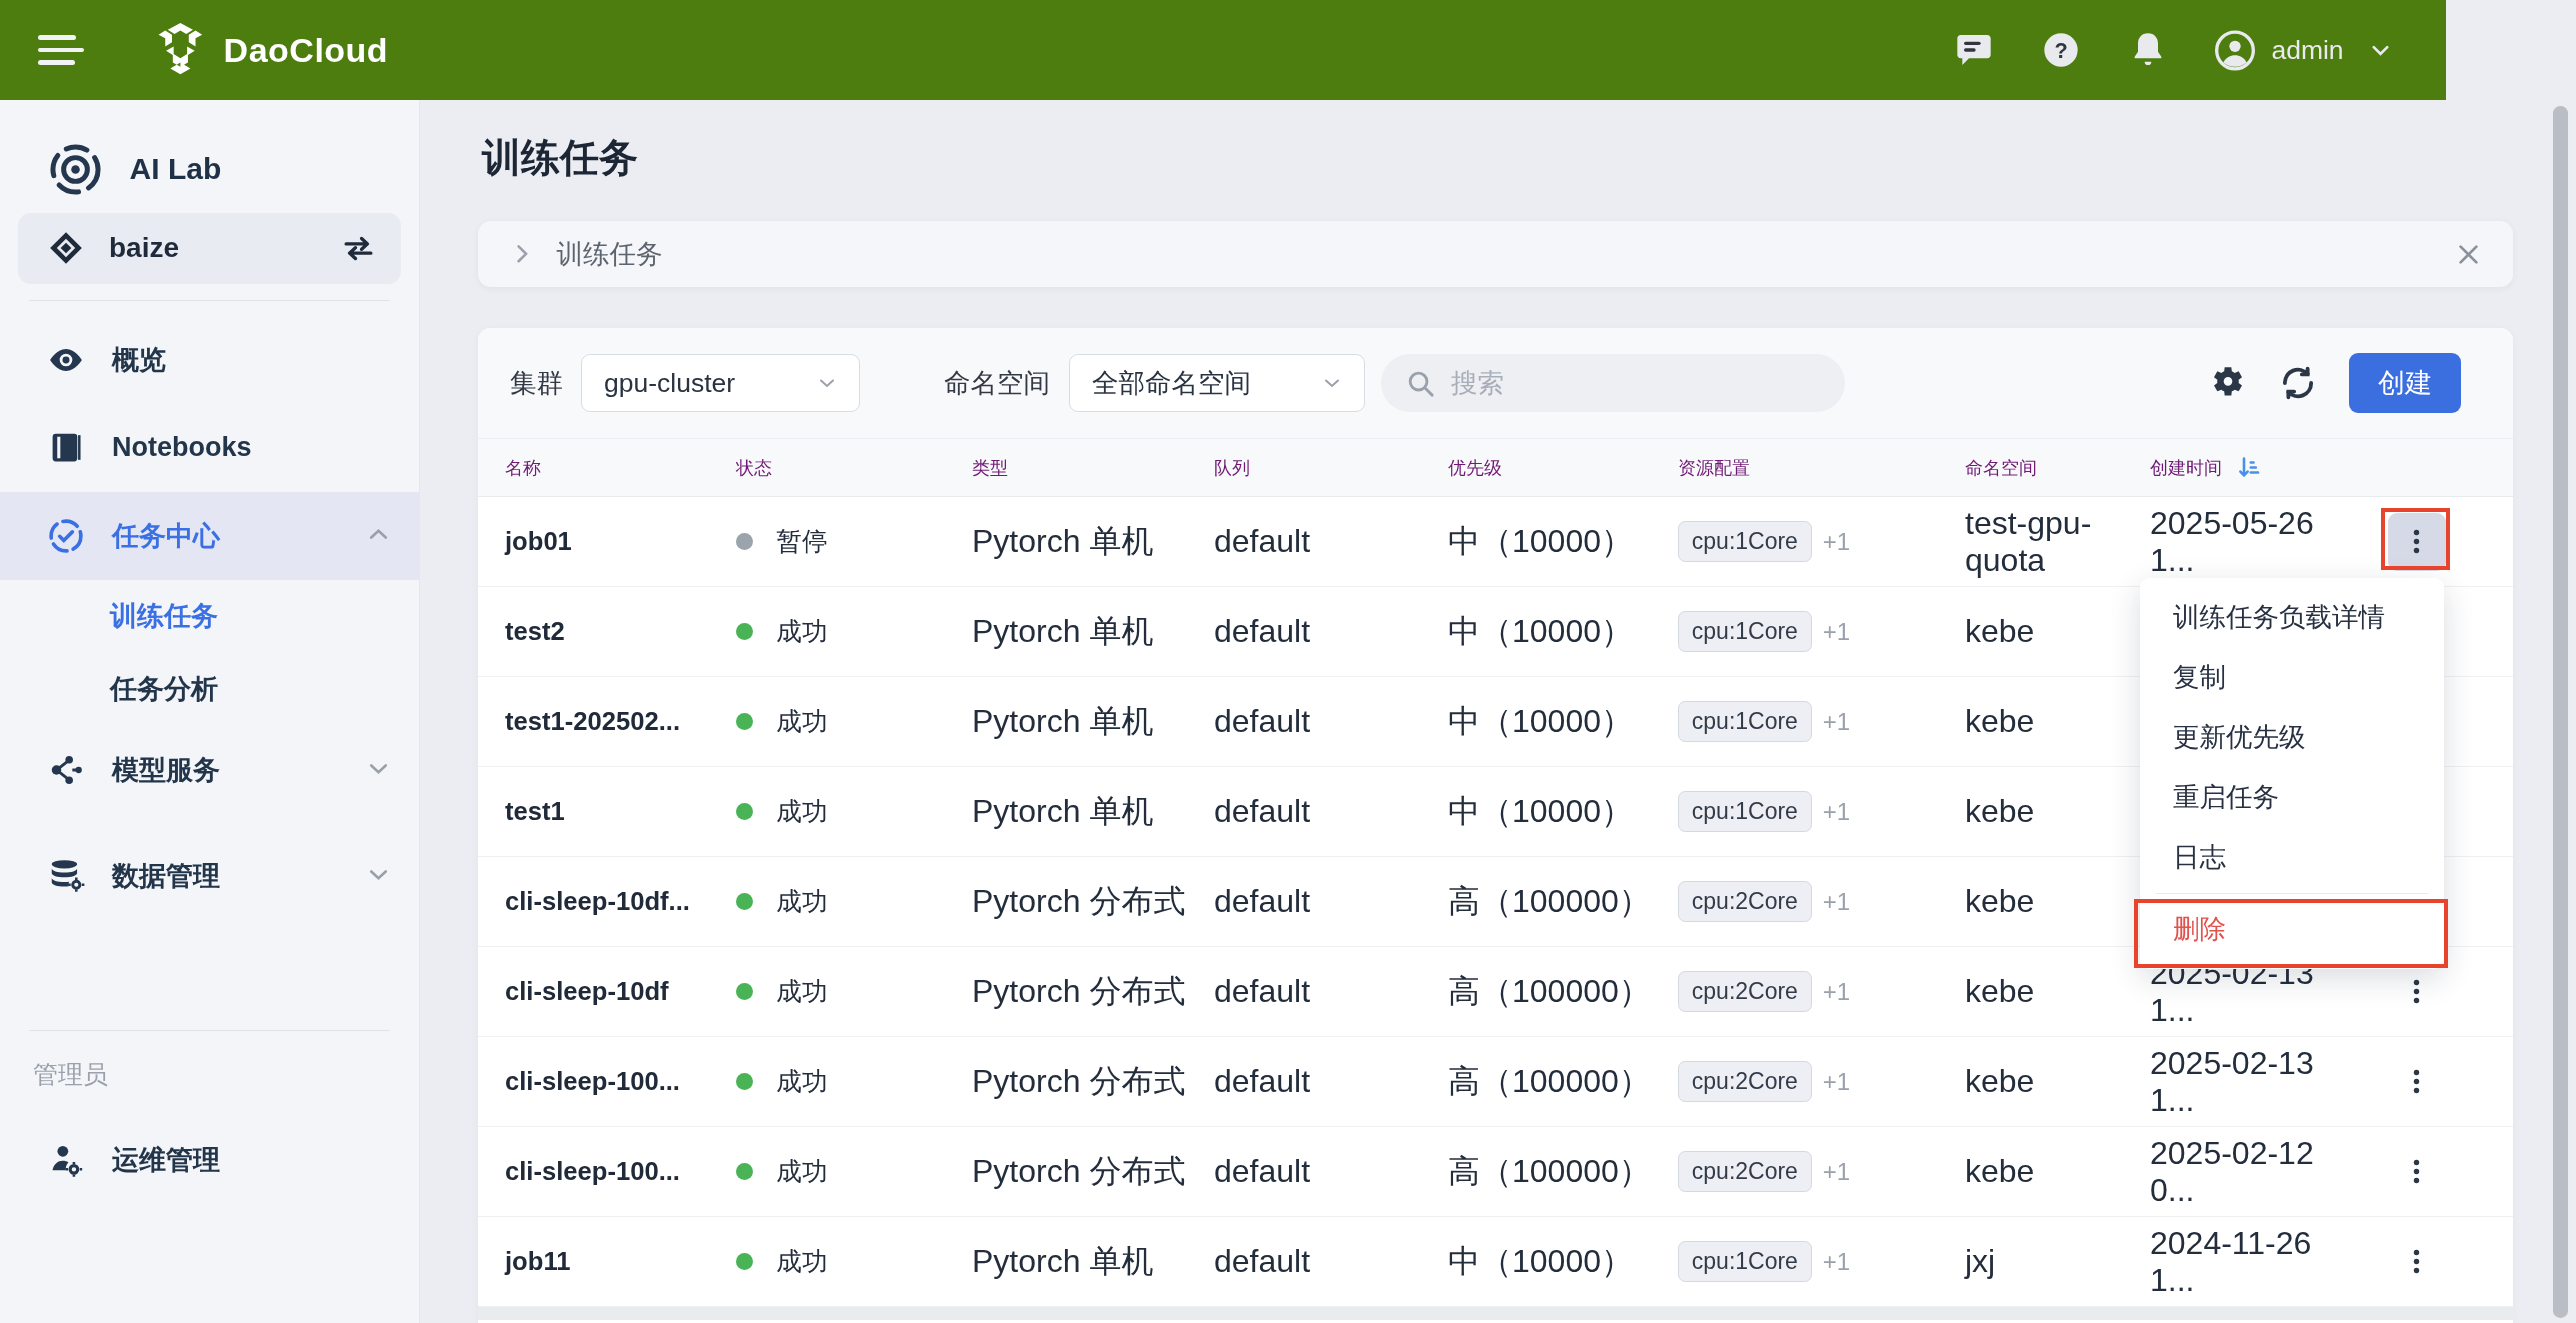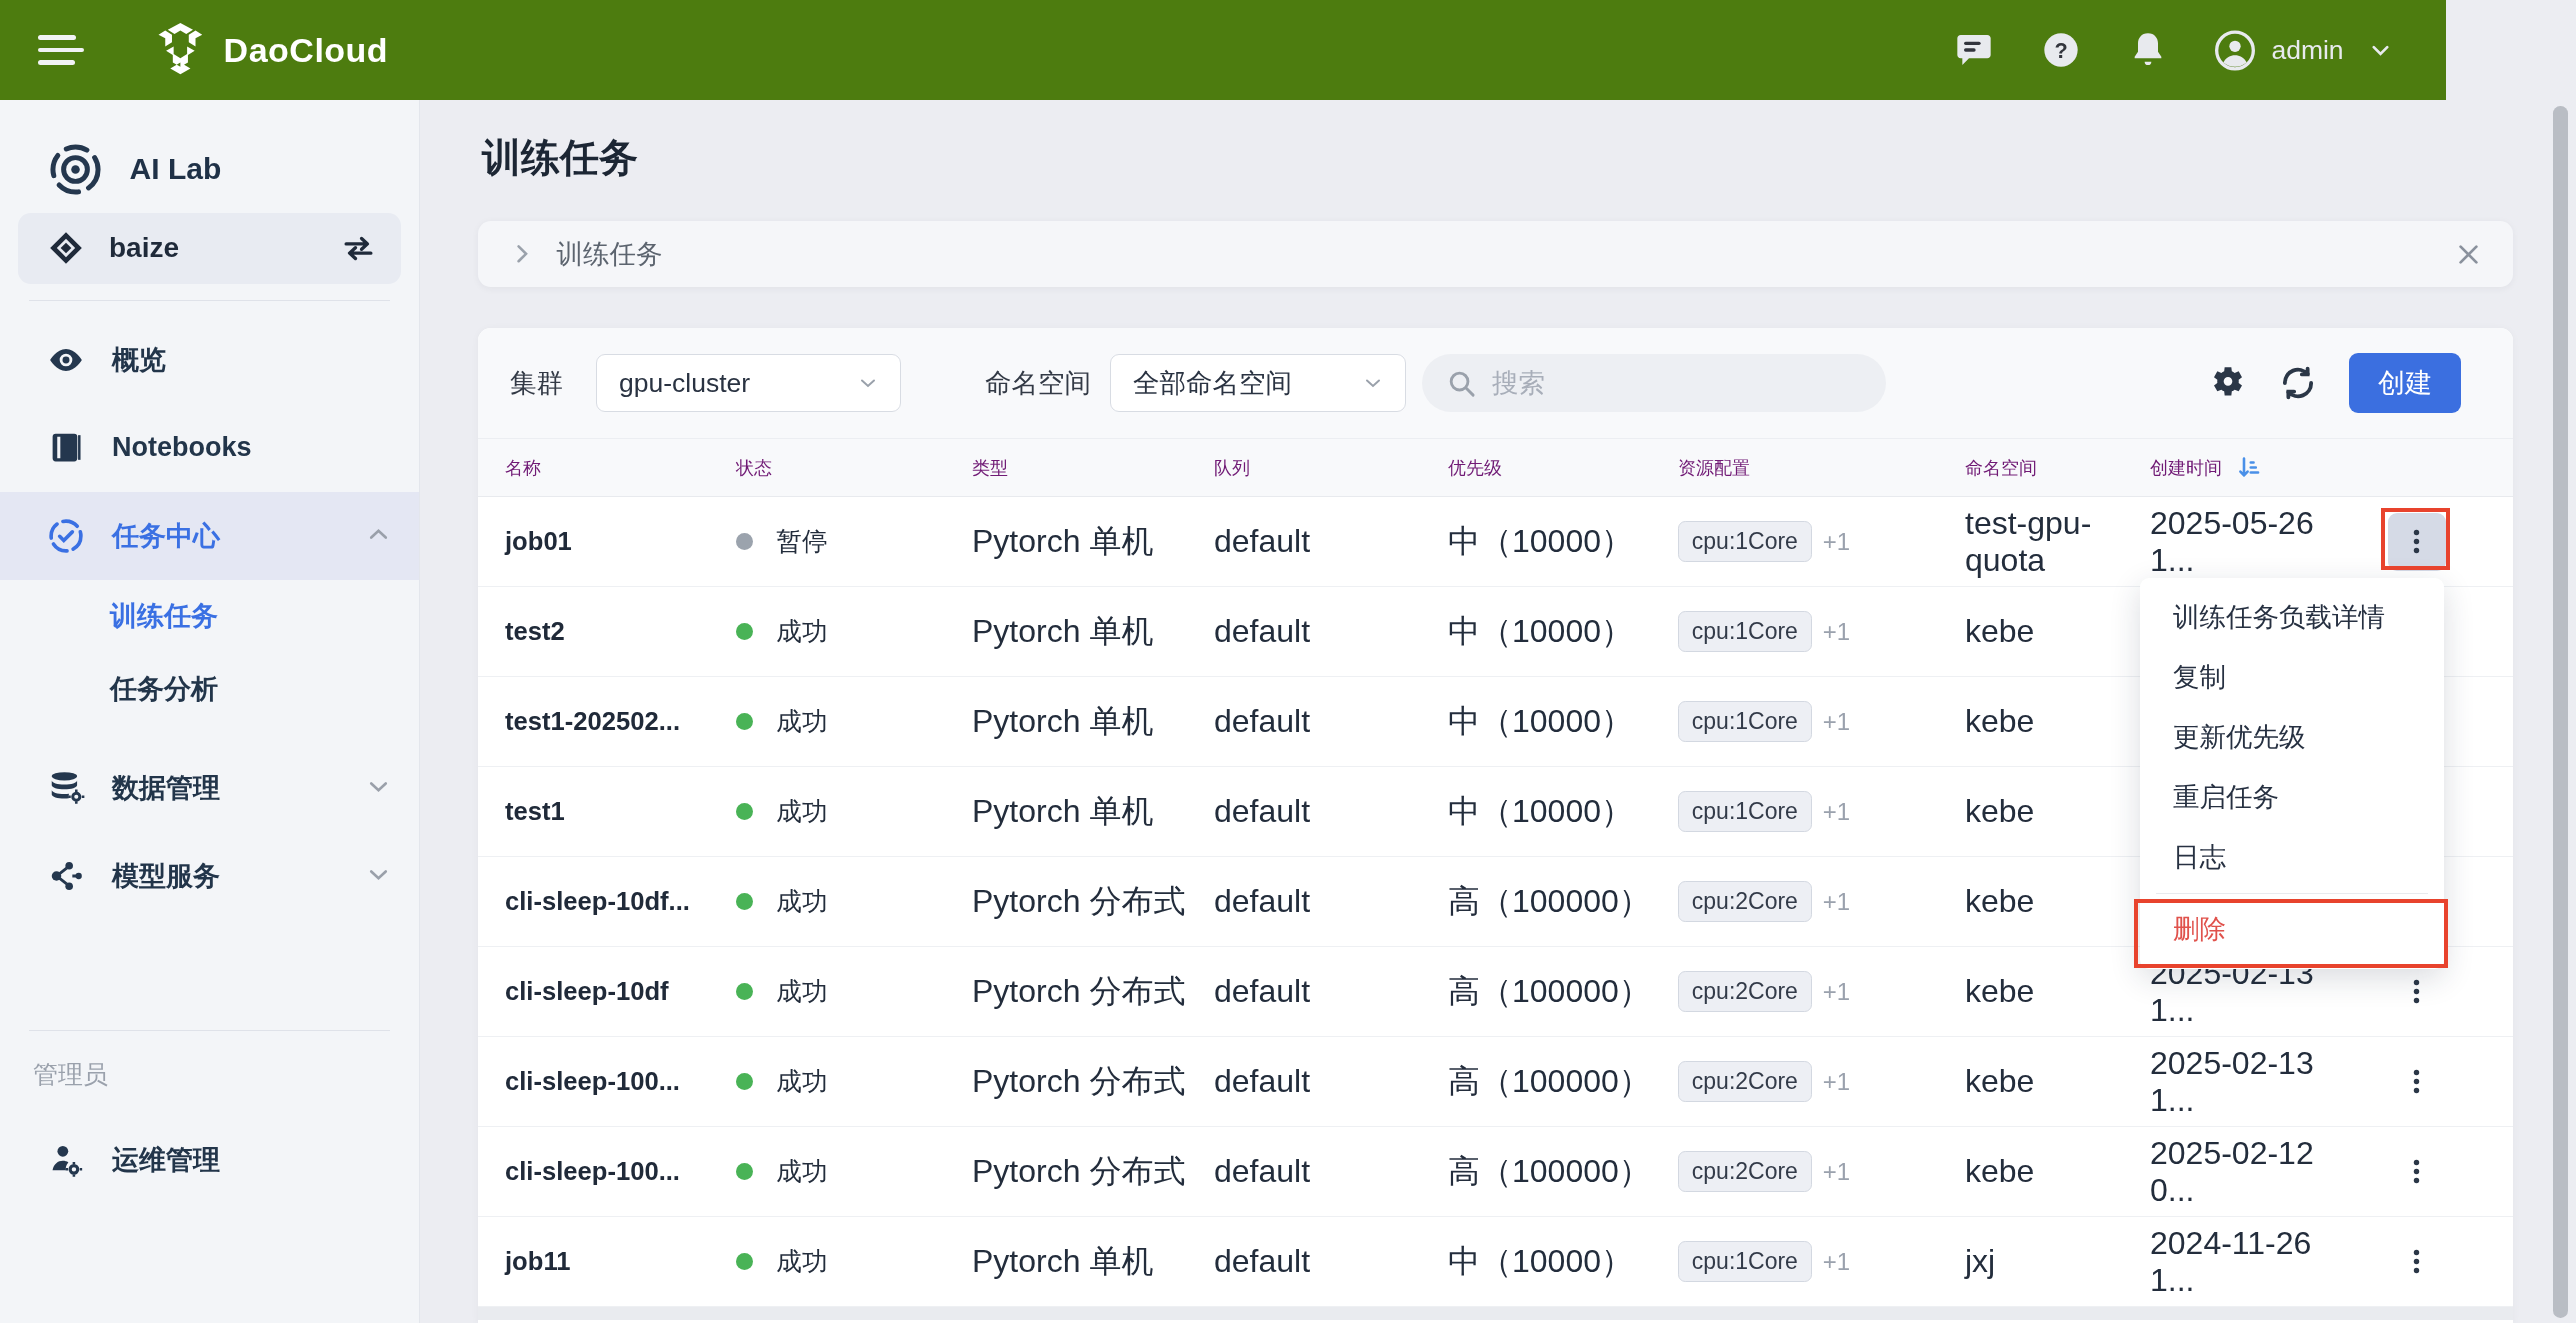--- a/index.html
+++ b/index.html
@@ -46,21 +46,21 @@
   .bc-chev { color:#9aa1ab; margin-right:22px; display:flex; }
   .bc-label { font-size:26.5px; color:#5c646f; }
   .bc-close { margin-left:auto; color:#8a919d; cursor:pointer; display:flex; }
 
   .card { position:absolute; left:58px; top:228px; width:2035px; height:995px; background:#fff; border-radius:12.8px 12.8px 0 0; overflow:hidden; box-shadow:0 1.8px 9px rgba(30,40,60,.04); }
   .filter-row { height:110px; background:#f8f9fb; display:flex; align-items:center; padding-left:32px; position:relative; }
   .f-label { font-size:26.5px; color:#333a46; }
   .select { height:58px; background:#fff; border:0.9px solid #d8dce3; border-radius:9px; display:flex; align-items:center; padding:0 20px 0 22px; cursor:pointer; }
   .select .val { font-size:26.5px; color:#2a3342; }
   .select .chev { color:#9aa1ab; margin-left:auto; display:flex; }
-  .sel-cluster { width:305px; margin-left:33px; }
+  .sel-cluster { width:279px; margin-left:18px; }
   .sel-ns { width:296px; margin-left:19px; }
   .f-label-ns { margin-left:84px; }
   .search-box { width:464px; height:58px; background:#edeff3; border-radius:29px; margin-left:16.4px; display:flex; align-items:center; padding:0 24px; }
   .search-box .ph { font-size:26.5px; color:#a8aeb9; margin-left:14.6px; }
   .icon-btn { width:47px; height:47px; display:flex; align-items:center; justify-content:center; color:#2b3747; cursor:pointer; }
   .gear-btn { position:absolute; right:262px; }
   .refresh-btn { position:absolute; right:192px; }
   .create-btn { position:absolute; right:52px; width:112px; height:60px; background:#3b6fe0; color:#fff; font-size:27px; border:none; border-radius:9px; cursor:pointer; display:flex; align-items:center; justify-content:center; }
 
   .grid { display:grid; grid-template-columns:231px 236px 242px 234px 230px 287px 185px 212px 1fr; align-items:center; padding-left:27px; }
@@ -213,49 +213,49 @@
       <span class="sb-chev">
         <svg width="29" height="29" viewBox="0 0 24 24" fill="none" stroke="currentColor" stroke-width="2.2" stroke-linecap="round">
             <path d="M6 14.5 12 9l6 5.5"></path>
           </svg>
       </span>
     </div>
 
     <div class="sb-sub active">训练任务</div>
     <div class="sb-sub">任务分析</div>
 
+    <div class="sb-item">
+      <span class="sb-icon">
+        <svg width="40" height="40" viewBox="0 0 24 24" fill="#24374e">
+            <circle cx="6" cy="12" r="3"></circle>
+            <circle cx="14" cy="5.5" r="2.4"></circle>
+            <circle cx="14" cy="18.5" r="2.4"></circle>
+            <circle cx="20" cy="12" r="2"></circle>
+            <path d="M8 10.5 12.4 7M8 13.5l4.4 3.5M16 12h2.5" stroke="#24374e" stroke-width="1.8" fill="none"></path>
+          </svg>
+      </span>
+      <span class="lbl">模型服务</span>
+      <span class="sb-chev">
+        <svg width="29" height="29" viewBox="0 0 24 24" fill="none" stroke="currentColor" stroke-width="2.2" stroke-linecap="round">
+            <path d="M6 9.5 12 15l6-5.5"></path>
+          </svg>
+      </span>
+    </div>
+
     <div class="sb-item" style="margin-top:18px">
       <span class="sb-icon">
         <svg width="40" height="40" viewBox="0 0 24 24" fill="#24374e">
             <ellipse cx="11" cy="4.6" rx="8" ry="2.6"></ellipse>
             <path d="M3 7.2c0 1.4 3.6 2.6 8 2.6s8-1.2 8-2.6v3c0 1.4-3.6 2.6-8 2.6s-8-1.2-8-2.6z"></path>
             <path d="M3 13.2c0 1.4 3.6 2.6 8 2.6 1 0 2-.1 2.9-.2a5 5 0 0 0-.1 2.9c-.9.2-1.8.2-2.8.2-4.4 0-8-1.2-8-2.6z"></path>
             <path d="M18.5 14.3a3.2 3.2 0 1 0 .01 6.41 3.2 3.2 0 0 0 0-6.4zm0 4.5a1.3 1.3 0 1 1 0-2.6 1.3 1.3 0 0 1 0 2.6z"></path>
             <path d="M17.7 13h1.6v1.6h-1.6zM17.7 20.4h1.6V22h-1.6zM15 16.7v1.6h-1.6v-1.6zM23.6 16.7v1.6H22v-1.6z"></path>
           </svg>
       </span>
       <span class="lbl">数据管理</span>
-      <span class="sb-chev">
-        <svg width="29" height="29" viewBox="0 0 24 24" fill="none" stroke="currentColor" stroke-width="2.2" stroke-linecap="round">
-            <path d="M6 9.5 12 15l6-5.5"></path>
-          </svg>
-      </span>
-    </div>
-
-    <div class="sb-item">
-      <span class="sb-icon">
-        <svg width="40" height="40" viewBox="0 0 24 24" fill="#24374e">
-            <circle cx="6" cy="12" r="3"></circle>
-            <circle cx="14" cy="5.5" r="2.4"></circle>
-            <circle cx="14" cy="18.5" r="2.4"></circle>
-            <circle cx="20" cy="12" r="2"></circle>
-            <path d="M8 10.5 12.4 7M8 13.5l4.4 3.5M16 12h2.5" stroke="#24374e" stroke-width="1.8" fill="none"></path>
-          </svg>
-      </span>
-      <span class="lbl">模型服务</span>
       <span class="sb-chev">
         <svg width="29" height="29" viewBox="0 0 24 24" fill="none" stroke="currentColor" stroke-width="2.2" stroke-linecap="round">
             <path d="M6 9.5 12 15l6-5.5"></path>
           </svg>
       </span>
     </div>
 
     <div class="sb-bottom-divider"></div>
     <div class="sb-section">管理员</div>
 

